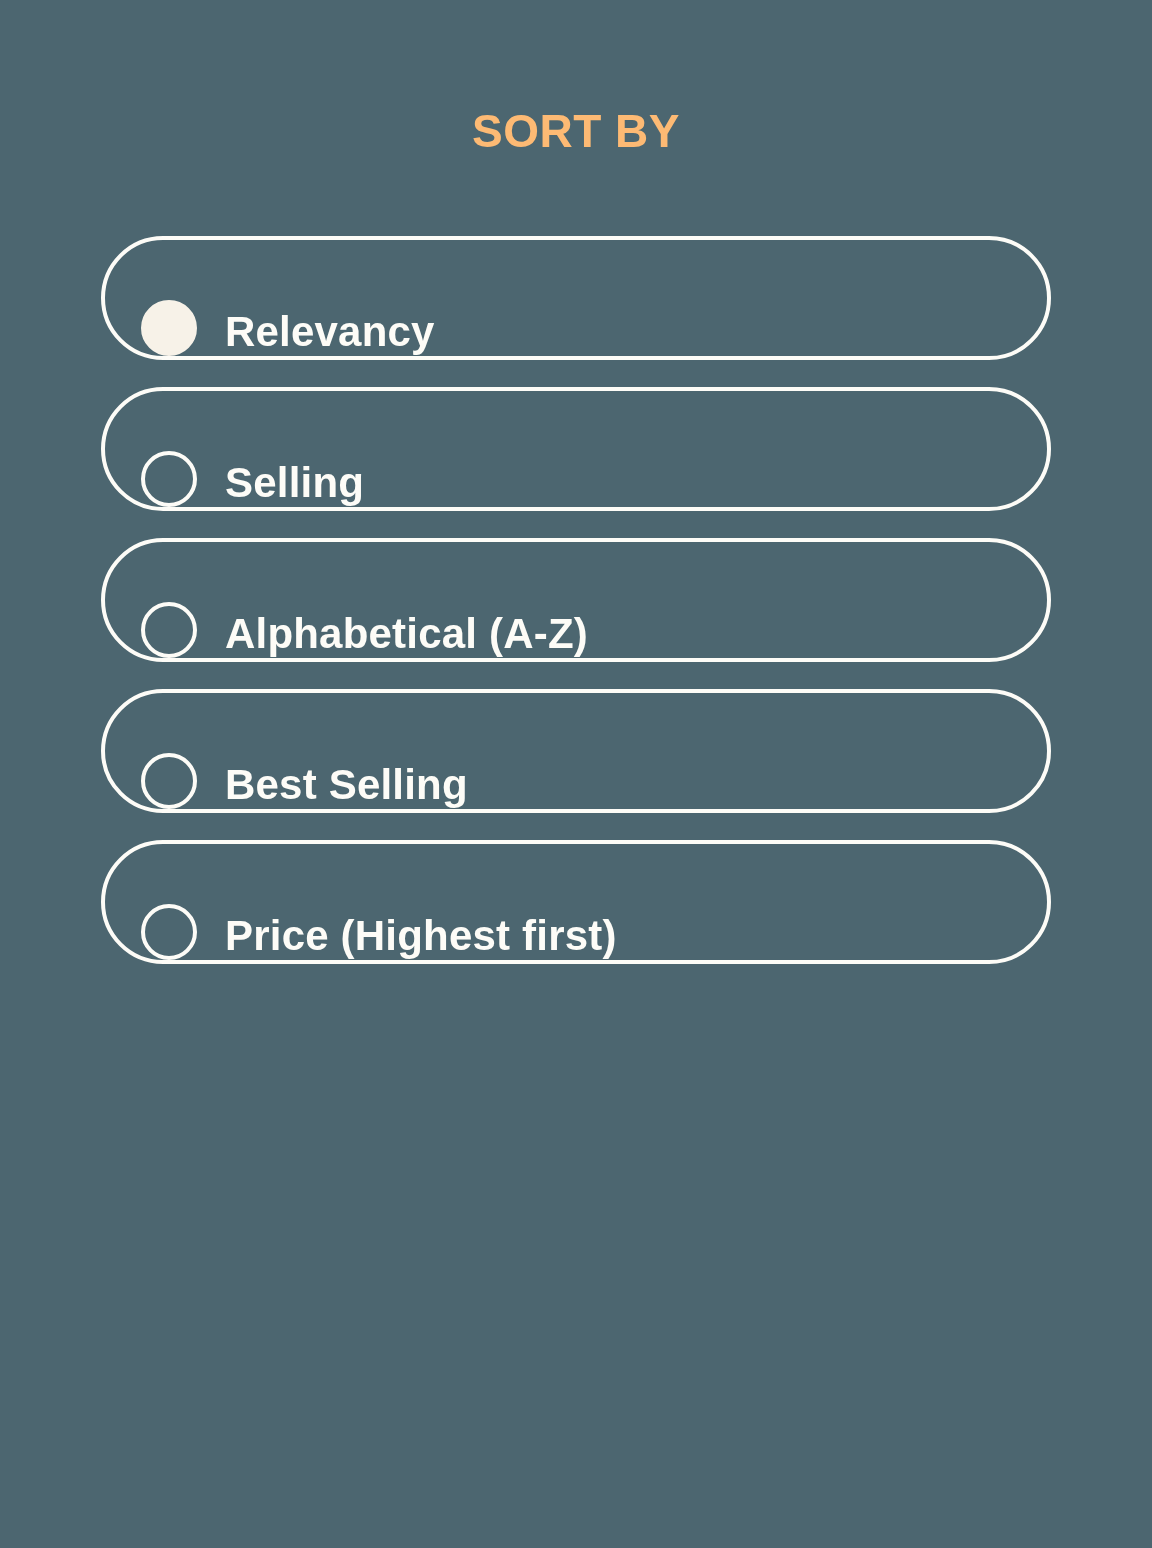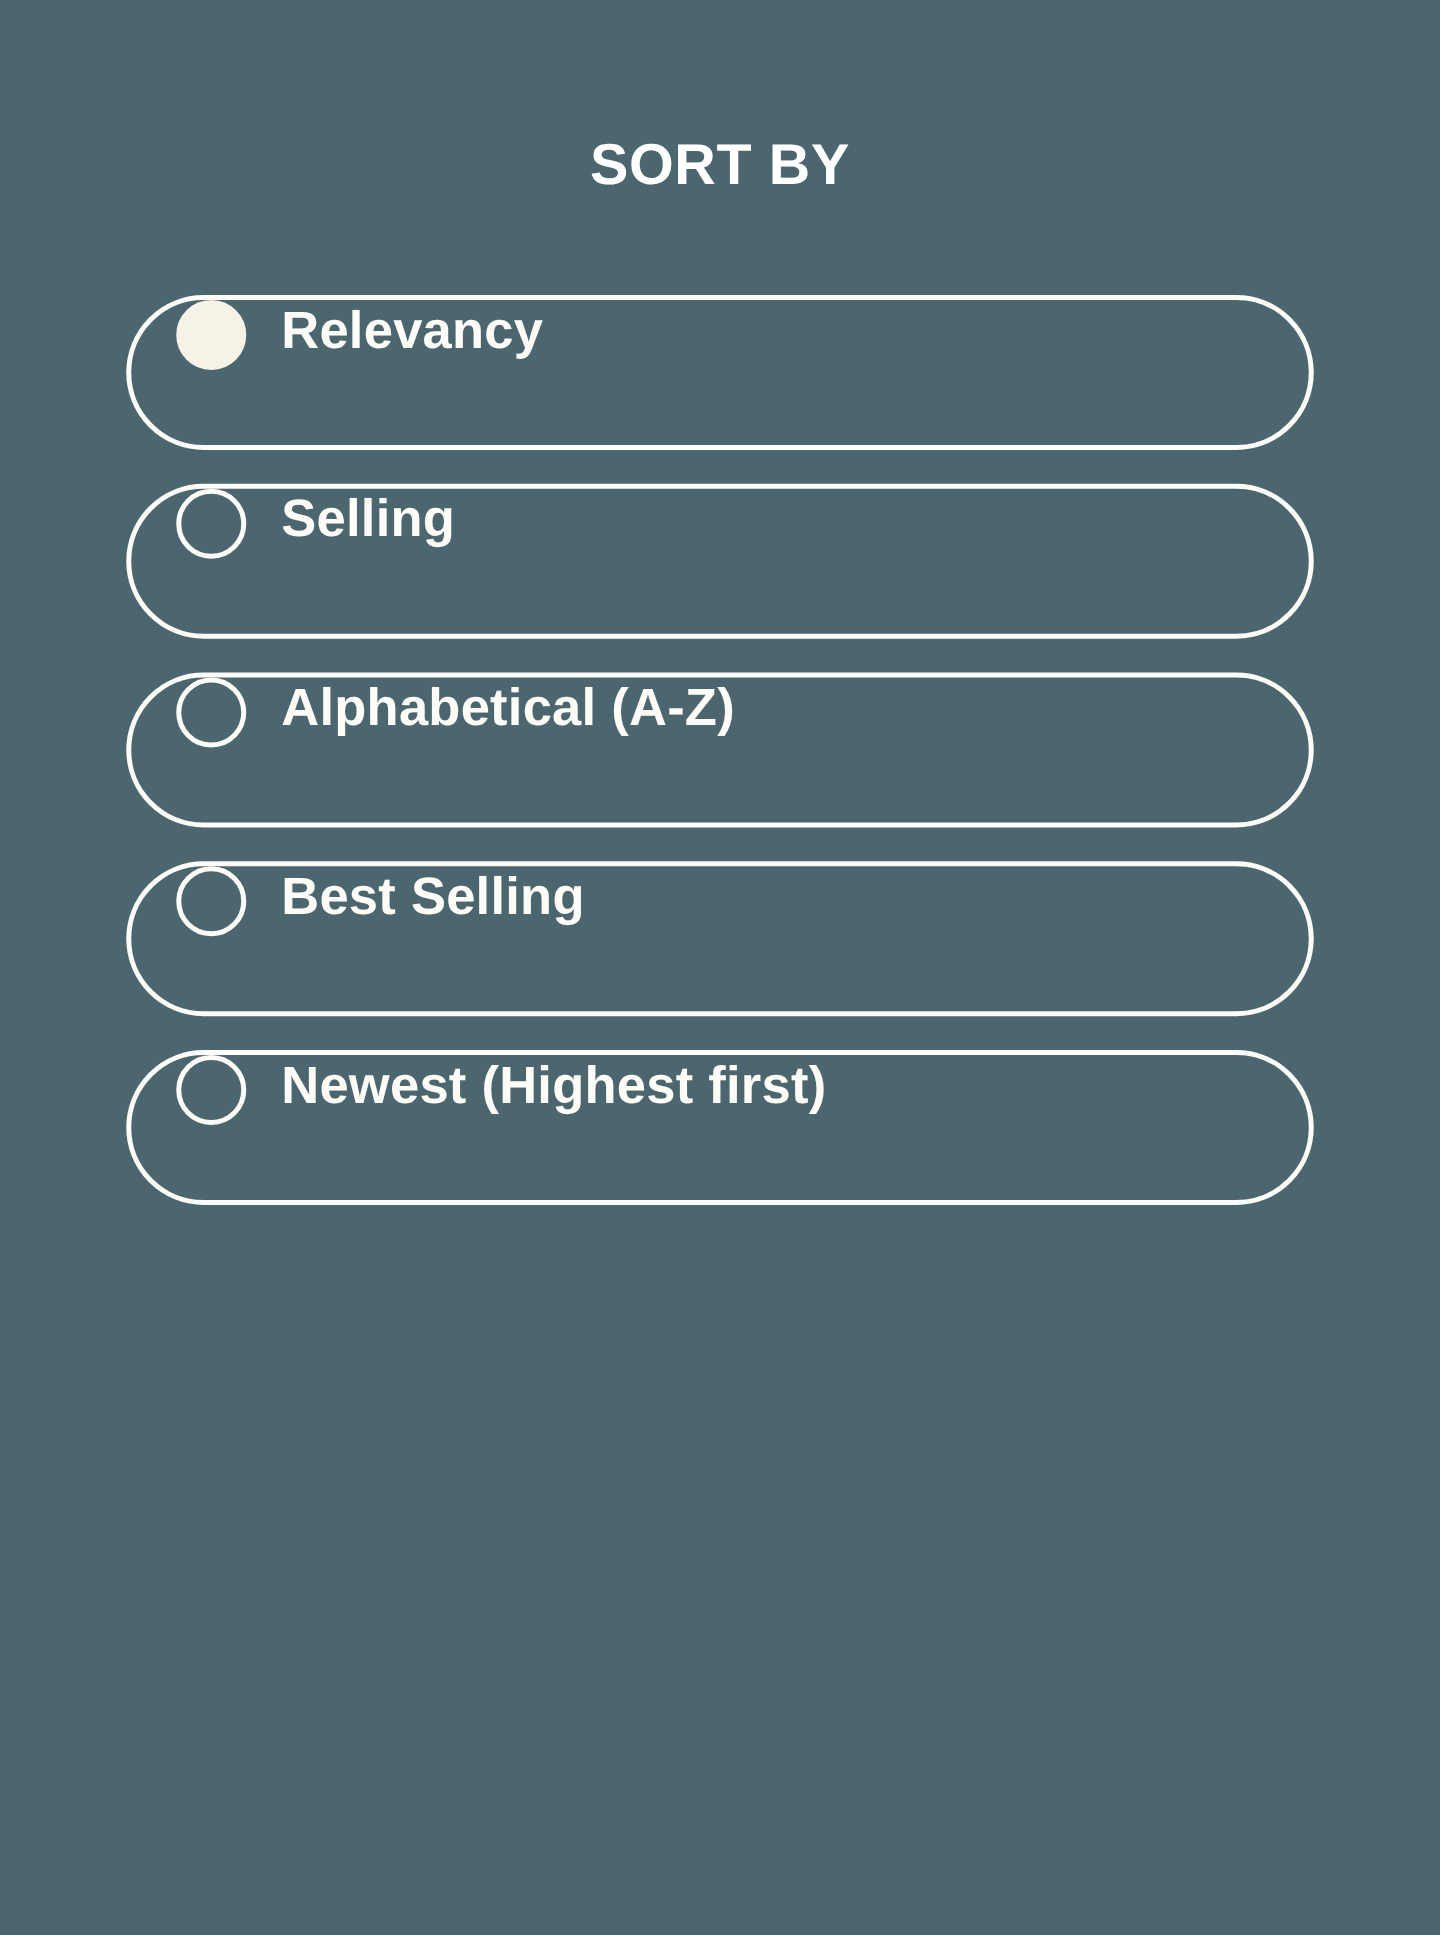--- a/index.html
+++ b/index.html
@@ -15,21 +15,21 @@
   }
   .panel {
     width: 1152px;
     height: 1548px;
     box-sizing: border-box;
     padding: 0;
     position: relative;
   }
   .panel-title {
     text-align: center;
-    color: #ffffff;
+    color: #fdba74;
     font-size: 46px;
     font-weight: bold;
     letter-spacing: 0.5px;
     margin: 0;
     padding-top: 108px;
     line-height: 1;
   }
   .options {
     margin-top: 82px;
     display: flex;
@@ -37,21 +37,21 @@
     gap: 27px;
     align-items: center;
   }
   .option {
     box-sizing: border-box;
     width: 950px;
     height: 124px;
     border: 4px solid #fdfcf7;
     border-radius: 62px;
     display: flex;
-    align-items: flex-start;
+    align-items: flex-end;
     padding-left: 36px;
     cursor: pointer;
     background: transparent;
   }
   .radio {
     width: 56px;
     height: 56px;
     border-radius: 50%;
     border: 4px solid #fdfcf7;
     box-sizing: border-box;
@@ -97,17 +97,17 @@
 
     <div class="option">
       <span class="radio"></span>
       <span class="option-label">Best Selling</span>
     </div>
 
 
 
     <div class="option">
       <span class="radio"></span>
-      <span class="option-label">Newest (Highest first)</span>
+      <span class="option-label">Price (Highest first)</span>
     </div>
 
   </div>
 </div>
 
 </body></html>

